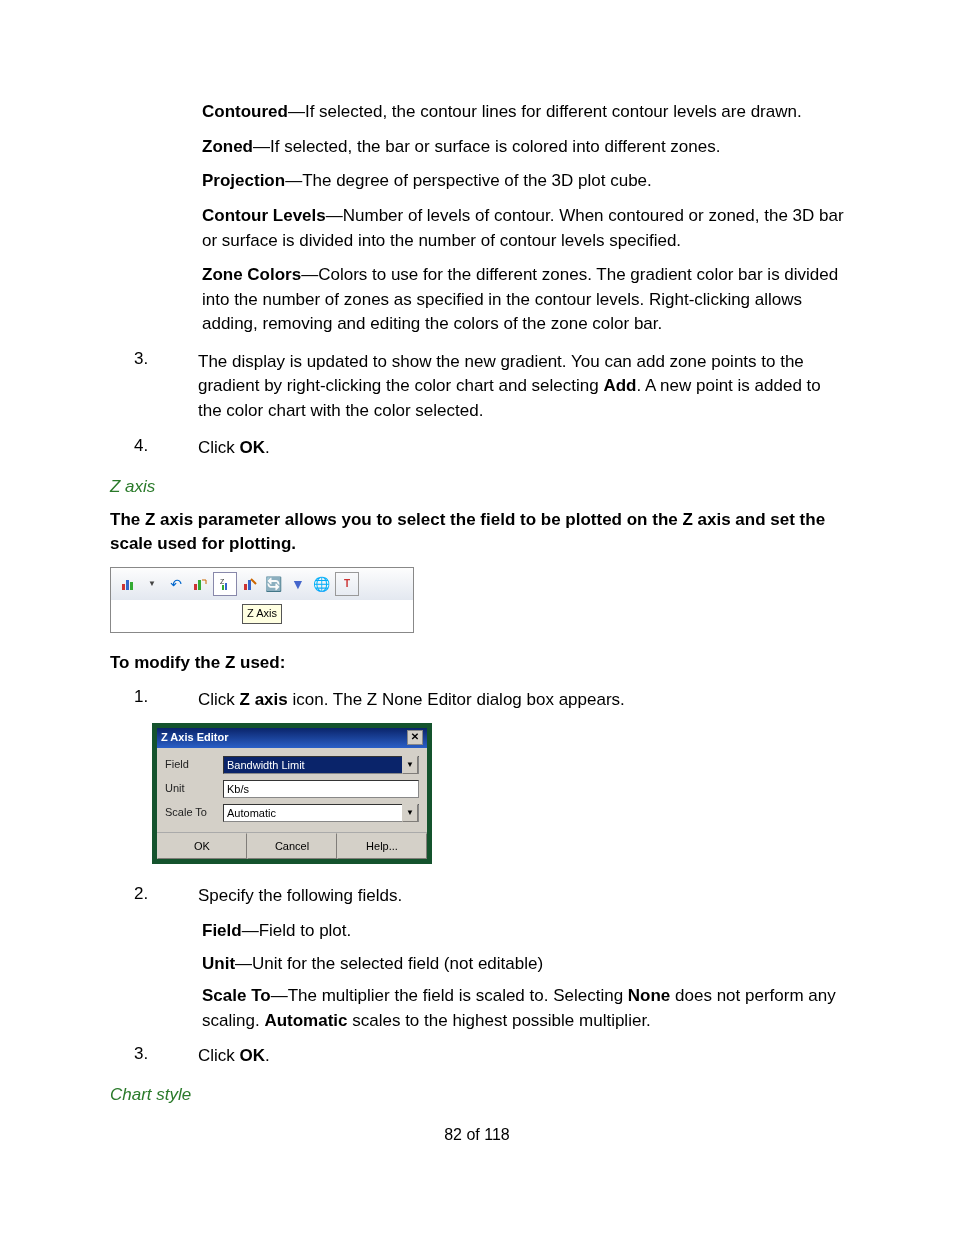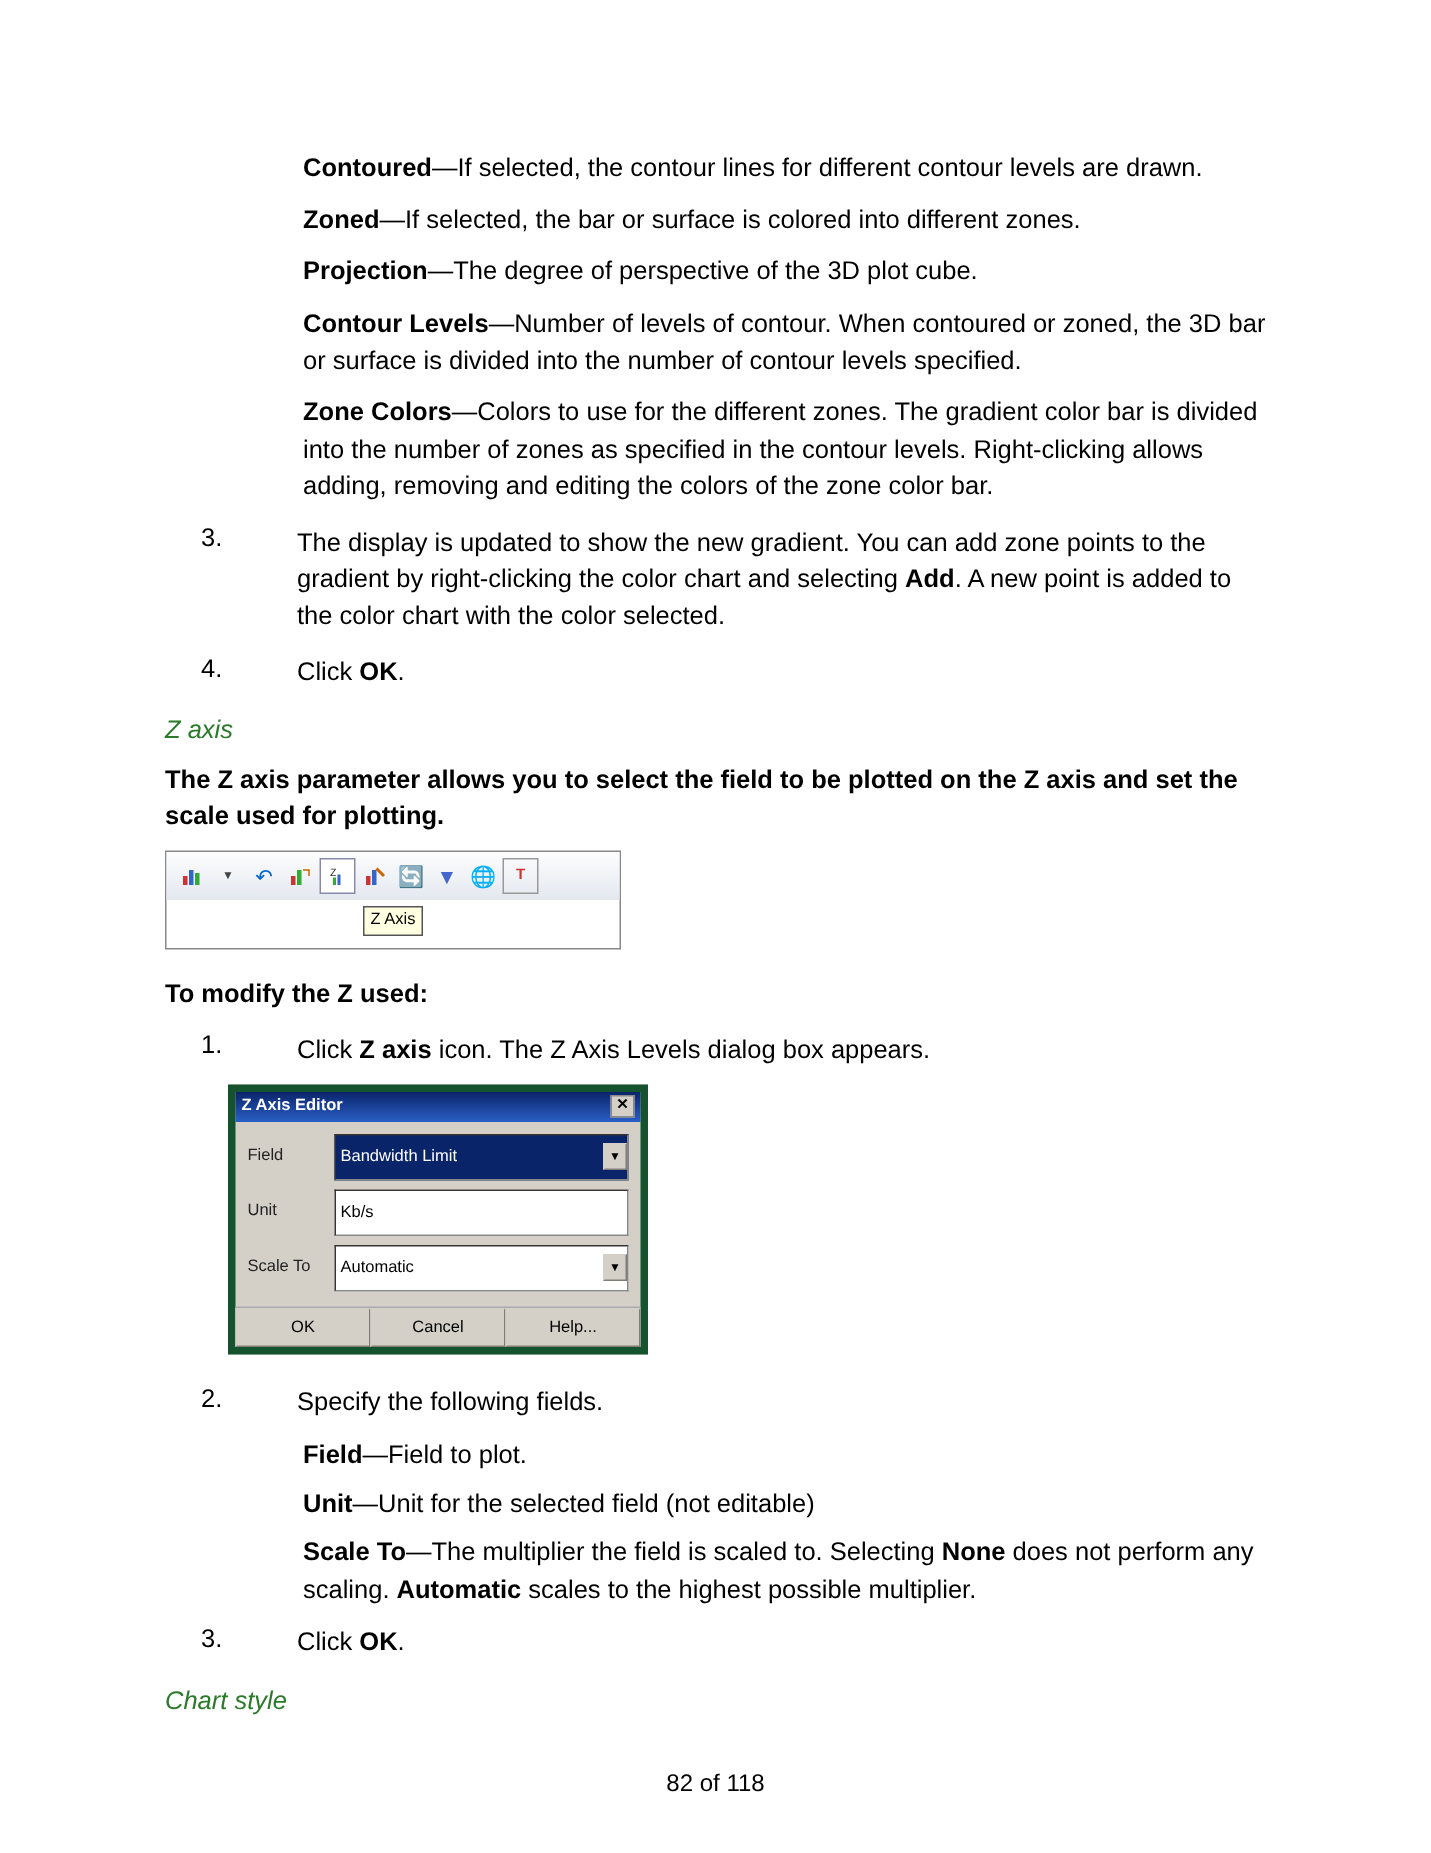--- a/index.html
+++ b/index.html
@@ -43,21 +43,21 @@
     font-style: italic;
     font-weight: normal;
     font-size: 17px;
     margin: 14px 0 8px 0;
   }
   p { margin: 0 0 10px 0; font-weight: bold; }
   b { font-weight: bold; }
   .pgnum {
     text-align: center;
     font-size: 16px;
-    margin-top: 32px;
+    margin-top: 16px;
   }
 
   
   .toolbar-figure {
     border: 1px solid #888;
     width: 302px;
     margin: 8px 0 18px 0;
     background: #fff;
   }
   .toolbar-row {
@@ -112,21 +112,21 @@
   }
   .dlg-body {
     padding: 8px 8px 4px 8px;
   }
   .dlg-row { display:flex; align-items:center; margin-bottom:6px; }
   .dlg-label { width: 58px; color:#222; }
   .dlg-field {
     flex:1;
     background:#fff;
     border:1px inset #888;
-    height:31px;
+    height:18px;
     line-height:16px;
     padding:0 3px;
     font-size:11px;
     display:flex;
     justify-content:space-between;
     align-items:center;
     box-sizing:border-box;
   }
   .dlg-field.sel { background:#0a246a; color:#fff; }
   .dlg-dd {
@@ -229,21 +229,21 @@
     <div class="tooltip-zaxis">
       <span>Z Axis</span>
     </div>
   </div>
 
   <p>To modify the Z used:</p>
 
   <div class="step-item">
     <span class="step-num">1.</span>
     <div class="step-body">
-      <span>Click </span><b>Z axis</b><span> icon. The Z Axis Levels dialog box appears.</span>
+      <span>Click </span><b>Z axis</b><span> icon. The Z None Editor dialog box appears.</span>
     </div>
   </div>
 
   <div class="dialog-figure">
     <div class="dlg-title">
       <span>Z Axis Editor</span>
       <span class="xbtn">✕</span>
     </div>
     <div class="dlg-body">
       <div class="dlg-row">

